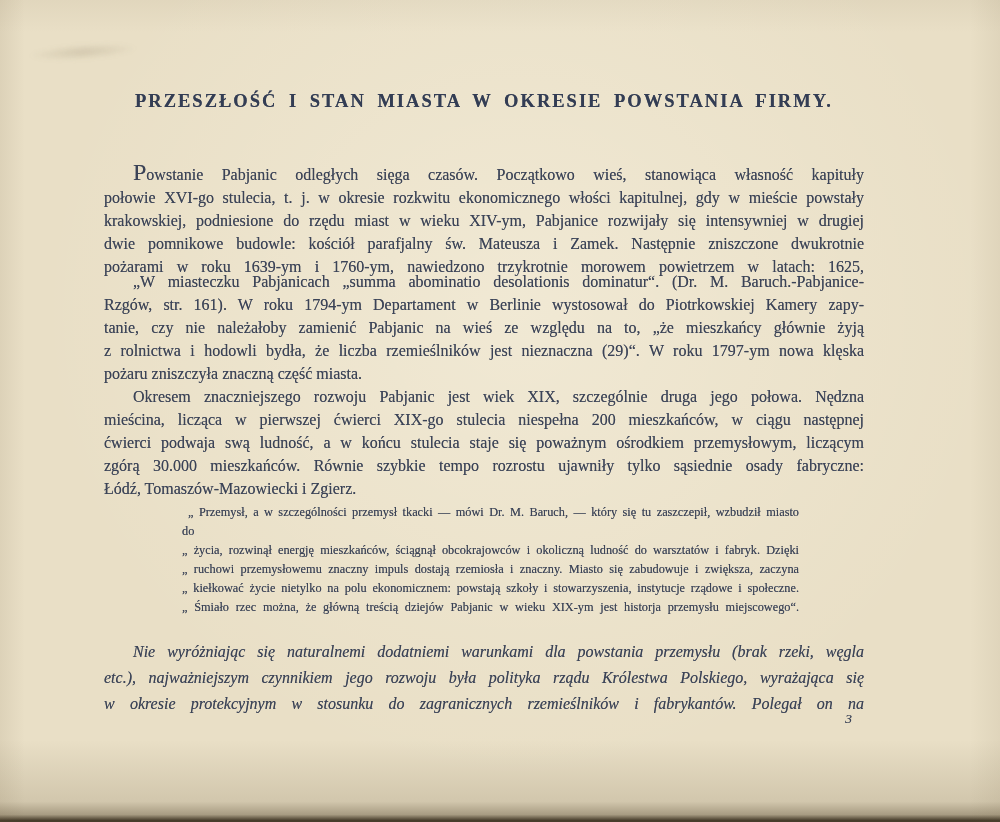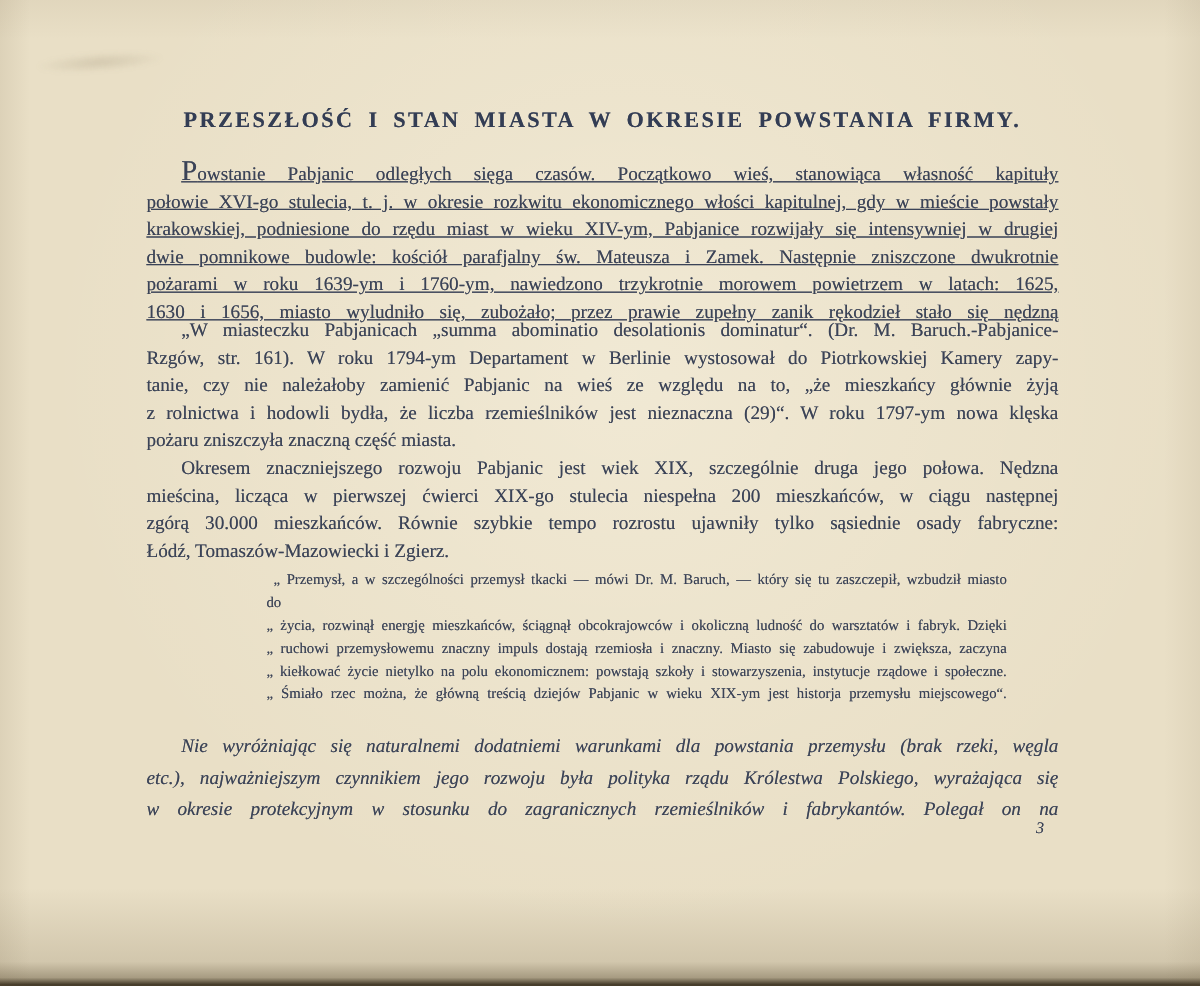--- a/index.html
+++ b/index.html
@@ -15,41 +15,41 @@
       linear-gradient(90deg, rgba(110,92,62,0.10) 0%, rgba(110,92,62,0) 2.5%, rgba(110,92,62,0) 97%, rgba(110,92,62,0.08) 100%),
       linear-gradient(180deg, rgba(120,102,70,0.07) 0%, rgba(120,102,70,0) 4%, rgba(120,102,70,0) 90%, rgba(104,88,58,0.18) 97.5%, rgba(88,74,48,0.45) 99.1%, #473d2b 99.8%),
       #e9dfc6;
   }
   .smudge{
     position:absolute;left:28px;top:44px;width:110px;height:16px;
     background:radial-gradient(ellipse at center, rgba(108,94,66,0.18), rgba(108,94,66,0) 70%);
     filter:blur(2px);transform:rotate(-4deg);
   }
   .text-col{
-    position:absolute;left:122px;top:0;width:760px;
+    position:absolute;left:104px;top:0;width:760px;
     color:var(--ink,#3b4357);
   }
   .title{
     margin-top:89px;
     font-size:18.5px;line-height:24px;font-weight:600;
     letter-spacing:2px;word-spacing:5px;text-align:center;white-space:nowrap;
     color:var(--ink-title,#333d54);
     text-shadow:0 0 .5px rgba(51,61,84,.7);
   }
   .line{
     text-align:justify;text-align-last:justify;
     text-shadow:0 0 .45px rgba(59,67,87,.65);
   }
   .line.last{text-align-last:left;}
   .line.first{text-indent:29px;}
   .p-body .line{font-size:16px;line-height:23px;}
-  .p-quote{margin-left:100px;width:617px;}
+  .p-quote{margin-left:78px;width:617px;}
   .p-quote .line{font-size:12.3px;line-height:19px;word-spacing:2px;}
   .p-quote .line.first{text-indent:6px;}
-  .para.m1{margin-top:18px;text-decoration:underline;}
+  .para.m1{margin-top:47px;}
   .para.m2{margin-top:-8px;}
   .para.m3{margin-top:0px;}
   .para.m4{margin-top:3px;}
   .para.m5{margin-top:22px;font-style:italic;}
   #paras .para:last-child .line{line-height:26px;}
   .initial{font-size:24px;line-height:1;}
   .page-number{
     margin-top:-6px;text-align:right;padding-right:12px;
     font-size:13.5px;font-style:italic;color:var(--ink,#3b4357);
     text-shadow:0 0 .4px rgba(59,67,87,.6);
@@ -62,32 +62,32 @@
   <div class="smudge"></div>
   <div class="text-col">
     <div class="title">PRZESZŁOŚĆ I STAN MIASTA W OKRESIE POWSTANIA FIRMY.</div>
     <div id="paras">
         <div class="para p-body m1">
           <div class="line first"><span class="initial">P</span>owstanie Pabjanic odległych sięga czasów. Początkowo wieś, stanowiąca własność kapituły</div>
           <div class="line">połowie XVI-go stulecia, t. j. w okresie rozkwitu ekonomicznego włości kapitulnej, gdy w mieście powstały</div>
           <div class="line">krakowskiej, podniesione do rzędu miast w wieku XIV-ym, Pabjanice rozwijały się intensywniej w drugiej</div>
           <div class="line">dwie pomnikowe budowle: kościół parafjalny św. Mateusza i Zamek. Następnie zniszczone dwukrotnie</div>
           <div class="line">pożarami w roku 1639-ym i 1760-ym, nawiedzono trzykrotnie morowem powietrzem w latach: 1625,</div>
-          <div class="line">1630 i 1656, miasto wyludniło się, zubożało; przez prawie zupełny zanik rękodzieł stało się nędzną</div>
         </div>
         <div class="para p-body m2">
           <div class="line first">„W miasteczku Pabjanicach „summa abominatio desolationis dominatur“. (Dr. M. Baruch.-Pabjanice-</div>
           <div class="line">Rzgów, str. 161). W roku 1794-ym Departament w Berlinie wystosował do Piotrkowskiej Kamery zapy-</div>
           <div class="line">tanie, czy nie należałoby zamienić Pabjanic na wieś ze względu na to, „że mieszkańcy głównie żyją</div>
           <div class="line">z rolnictwa i hodowli bydła, że liczba rzemieślników jest nieznaczna (29)“. W roku 1797-ym nowa klęska</div>
           <div class="line last">pożaru zniszczyła znaczną część miasta.</div>
         </div>
         <div class="para p-body m3">
           <div class="line first">Okresem znaczniejszego rozwoju Pabjanic jest wiek XIX, szczególnie druga jego połowa. Nędzna</div>
           <div class="line">mieścina, licząca w pierwszej ćwierci XIX-go stulecia niespełna 200 mieszkańców, w ciągu następnej</div>
+          <div class="line">ćwierci podwaja swą ludność, a w końcu stulecia staje się poważnym ośrodkiem przemysłowym, liczącym</div>
           <div class="line">zgórą 30.000 mieszkańców. Równie szybkie tempo rozrostu ujawniły tylko sąsiednie osady fabryczne:</div>
           <div class="line last">Łódź, Tomaszów-Mazowiecki i Zgierz.</div>
         </div>
         <div class="para p-quote m4">
           <div class="line first">„ Przemysł, a w szczególności przemysł tkacki — mówi Dr. M. Baruch, — który się tu zaszczepił, wzbudził miasto do</div>
           <div class="line">„ życia, rozwinął energję mieszkańców, ściągnął obcokrajowców i okoliczną ludność do warsztatów i fabryk. Dzięki</div>
           <div class="line">„ ruchowi przemysłowemu znaczny impuls dostają rzemiosła i znaczny. Miasto się zabudowuje i zwiększa, zaczyna</div>
           <div class="line">„ kiełkować życie nietylko na polu ekonomicznem: powstają szkoły i stowarzyszenia, instytucje rządowe i społeczne.</div>
           <div class="line">„ Śmiało rzec można, że główną treścią dziejów Pabjanic w wieku XIX-ym jest historja przemysłu miejscowego“.</div>
         </div>

